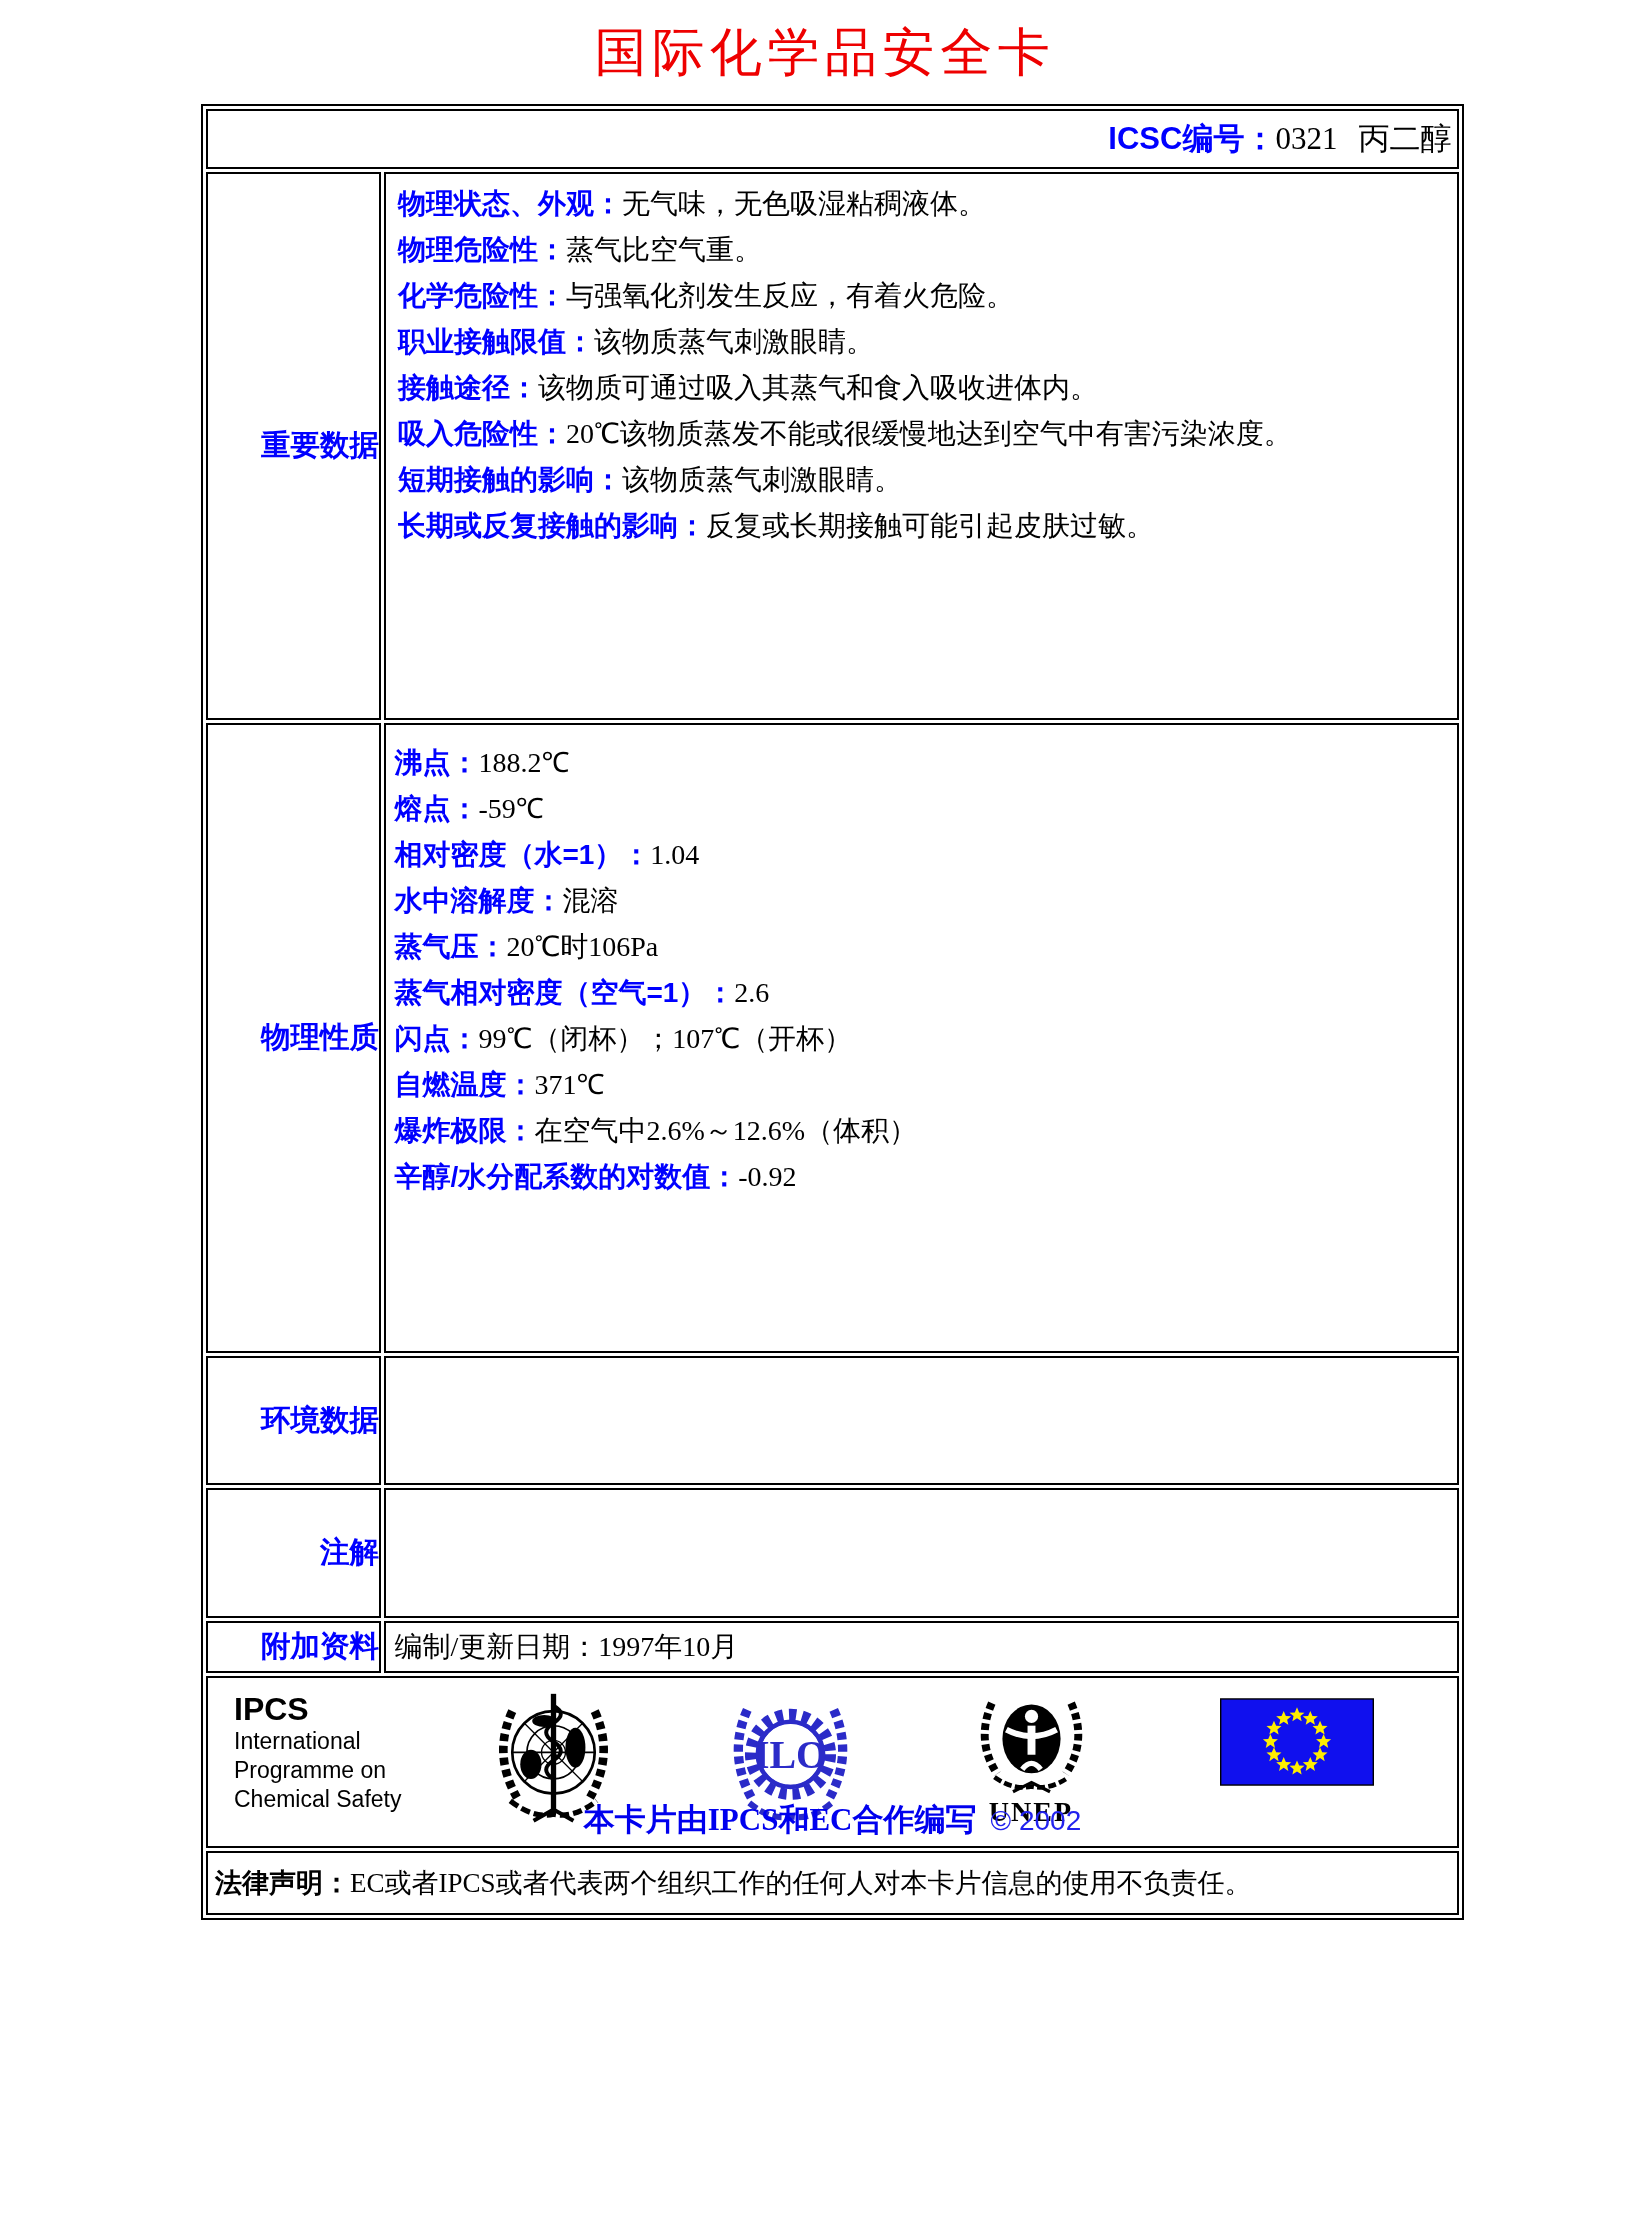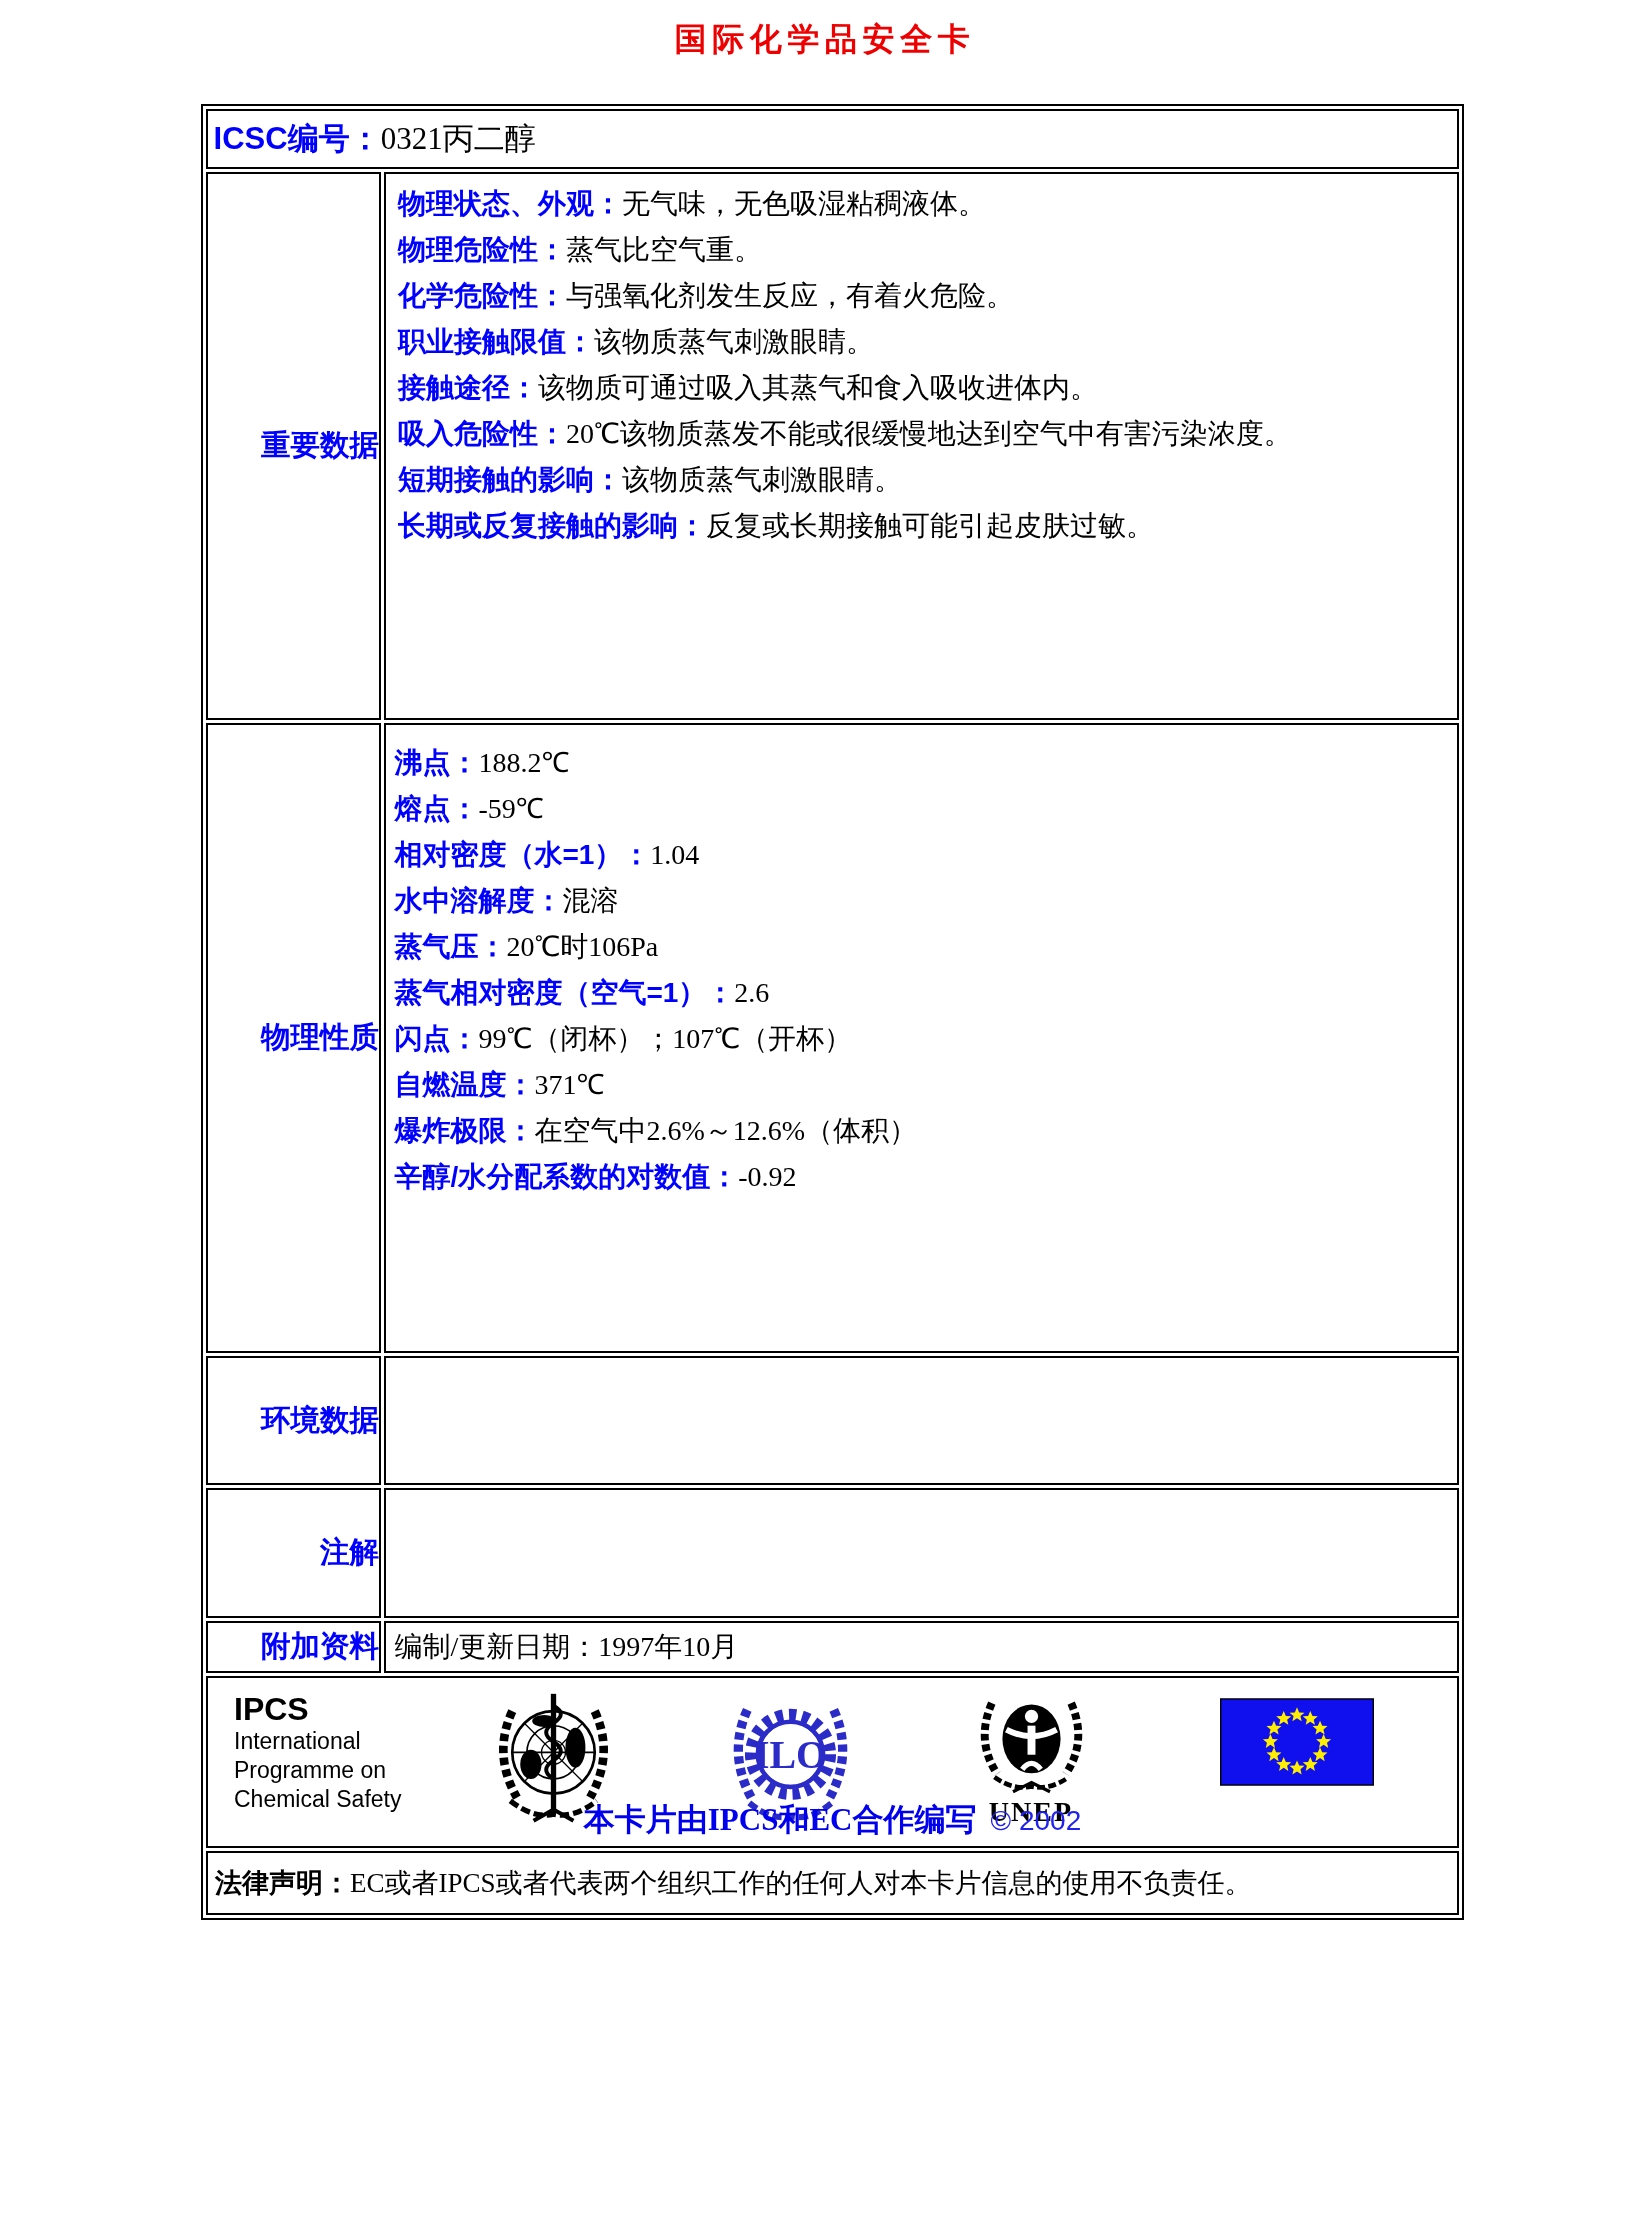--- a/index.html
+++ b/index.html
@@ -1,29 +1,29 @@
 <!DOCTYPE html>
 <html style="font-size:11.2px"><head>
 <meta charset="utf-8">
 <style>
   html,body{margin:0;padding:0;background:#ffffff;}
   body{width:1650px;height:2227px;position:relative;font-family:"Liberation Sans",sans-serif;}
   .page-title{
     width:1650px;text-align:center;margin-top:18px;
-    font-family:"Liberation Serif",serif;font-weight:bold;
-    font-size:32px;color:#ee0000;letter-spacing:5.6px;
+    font-family:"Liberation Serif",serif;font-weight:normal;
+    font-size:52px;color:#ee0000;letter-spacing:5.6px;
   }
   table.card{
     position:absolute;left:201px;top:104px;width:1263px;
     border-collapse:separate;border-spacing:3.5px;
     border:2.8px solid #000;background:#fff;table-layout:fixed;
   }
   td{border:2.1px solid #000;vertical-align:top;padding:0;background:#fff;}
   td.header-cell{height:56px;}
-  .header-inner{display:flex;justify-content:flex-start;align-items:center;height:100%;padding:0 5.6px;font-size:31px;}
+  .header-inner{display:flex;justify-content:flex-end;align-items:center;height:100%;padding:0 5.6px;font-size:31px;gap:21px;}
   .label-col{width:175px;}
   td.label-cell{text-align:right;vertical-align:middle;}
   .side-label{color:#0000ff;font-weight:bold;font-size:29.5px;font-family:"Liberation Sans",sans-serif;}
   td.content-cell{padding:7px 9.8px 0 8.4px;font-size:28px;line-height:46px;}
   .lbl{color:#0000ff;font-weight:bold;font-family:"Liberation Sans",sans-serif;}
   .val{color:#000;font-family:"Liberation Serif",serif;}
   .val-black{color:#000;font-family:"Liberation Serif",serif;}
   td.h-important{height:537px;padding-left:12px;}
   td.h-physical{height:611px;}
   td.h-env{height:118px;}

